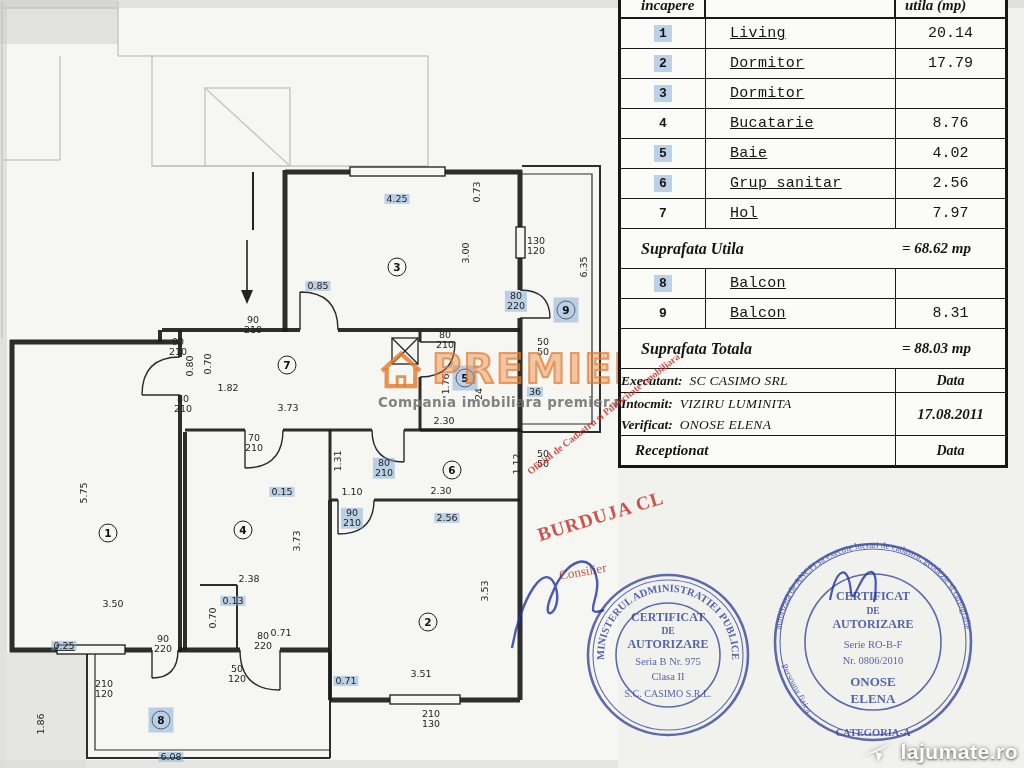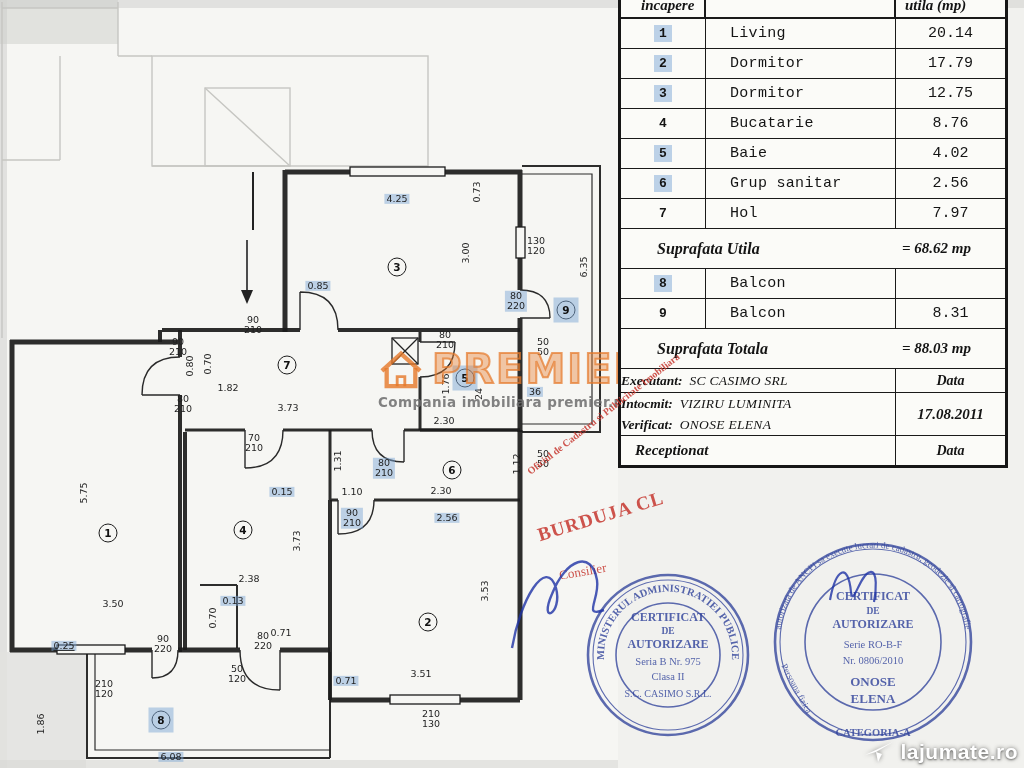--- a/index.html
+++ b/index.html
@@ -36,27 +36,27 @@
             border:3px solid #161616; background:#fbfbf8; z-index:5;
             font-family:"Liberation Serif",serif; color:#141414; }
   .thead { height:30px; border-bottom:2px solid #1a1a1a; position:relative; }
   .thead .h1 { position:absolute; left:20px; bottom:3px; font:italic bold 15px "Liberation Serif",serif; }
   .thead .h2 { position:absolute; left:284px; bottom:3px; font:italic bold 15px "Liberation Serif",serif; }
   .thead .vl1 { position:absolute; left:83.2px; top:0; bottom:0; width:1.8px; background:#1a1a1a; }
   .thead .vl2 { position:absolute; left:273.2px; top:0; bottom:0; width:1.8px; background:#1a1a1a; }
   .trow { display:flex; height:30px; border-bottom:1.8px solid #1a1a1a; }
   .tc-num { width:85px; border-right:1.8px solid #1a1a1a; display:flex; align-items:center; justify-content:center; }
   .tc-name { width:190px; border-right:1.8px solid #1a1a1a; display:flex; align-items:center;
-             padding-left:24px; font:15px "Liberation Mono",monospace; letter-spacing:.3px; }
+             padding-left:24px; font:15px "Liberation Mono",monospace; letter-spacing:.3px;text-decoration:underline; }
   .tc-area { flex:1; display:flex; align-items:center; justify-content:center;
              font:15px "Liberation Mono",monospace; }
   .numbox { font:bold 13px "Liberation Mono",monospace; padding:0 5px; line-height:17px; }
   .numbox.hl { background:rgba(125,168,214,.5); }
   .ttotal { height:40px; display:flex; align-items:center; border-bottom:1.8px solid #1a1a1a; }
-  .ttotal .lab { margin-left:36px; font:italic bold 16px "Liberation Serif",serif; }
+  .ttotal .lab { margin-left:20px; font:italic bold 16px "Liberation Serif",serif; }
   .ttotal .val { margin-left:auto; margin-right:34px; font:italic bold 15px "Liberation Serif",serif; }
   .tfooter { height:66px; display:flex; }
   .f-left { width:275px; border-right:1.8px solid #1a1a1a; }
   .f-row { display:flex; align-items:center; gap:7px; }
   .f-row.a { height:24px; border-bottom:1.6px solid #1a1a1a; }
   .f-row.b { height:21px; }
   .f-row.c { height:21px; }
   .f-lab { font:italic bold 13.5px "Liberation Serif",serif; }
   .f-val { font:italic 13.5px "Liberation Serif",serif; letter-spacing:.3px; }
   .f-right { flex:1; display:flex; flex-direction:column; }
@@ -282,21 +282,20 @@
             <span class="numbox hl">2</span>
           </div>
           <div class="tc-name">Dormitor</div>
           <div class="tc-area">17.79</div>
         </div>
         <div class="trow">
           <div class="tc-num">
             <span class="numbox hl">3</span>
           </div>
           <div class="tc-name">Dormitor</div>
-          <div class="tc-area">12.75</div>
         </div>
         <div class="trow">
           <div class="tc-num">
             <span class="numbox">4</span>
           </div>
           <div class="tc-name">Bucatarie</div>
           <div class="tc-area">8.76</div>
         </div>
         <div class="trow">
           <div class="tc-num">

